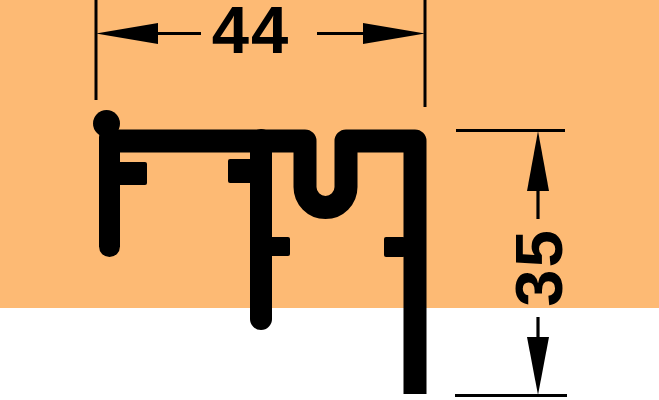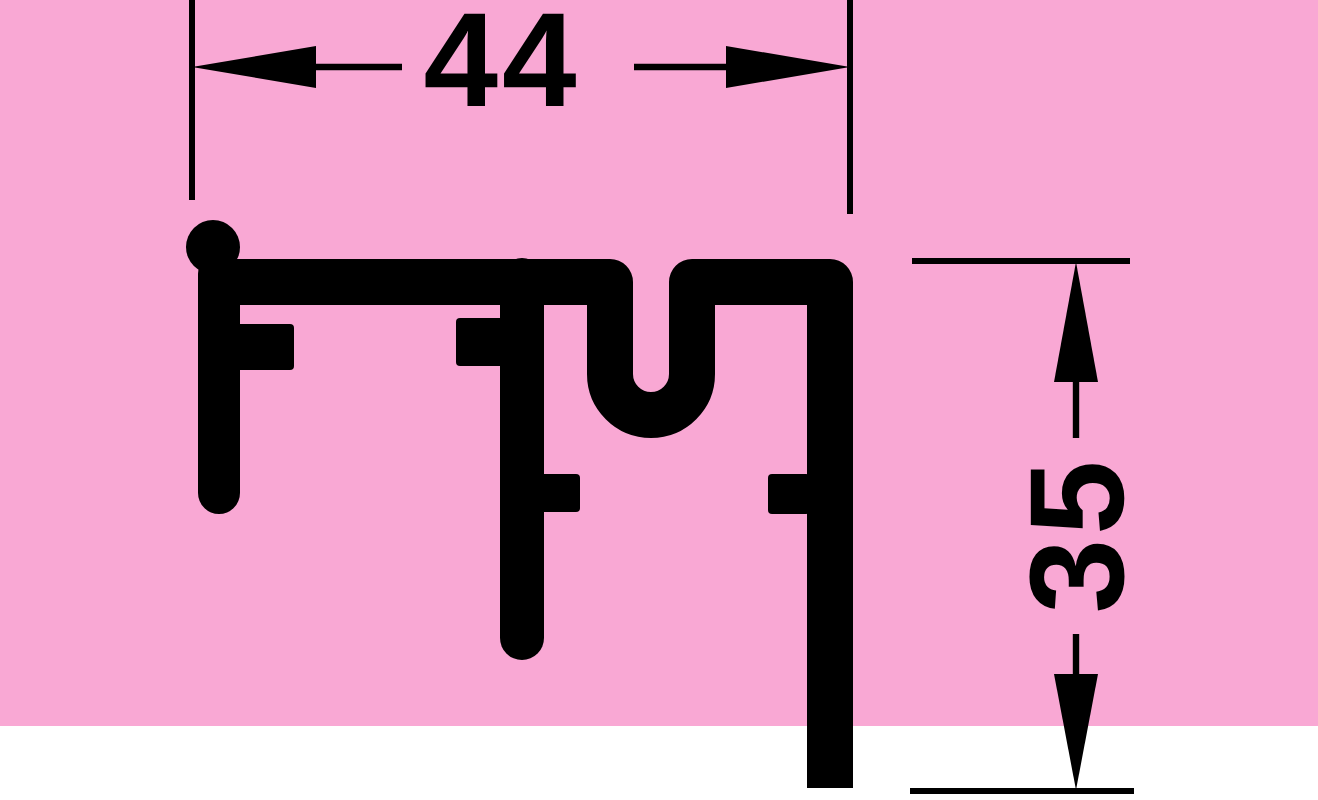--- a/index.html
+++ b/index.html
@@ -7,22 +7,22 @@
       padding: 0;
       background: #ffffff;
       width: 659px;
       height: 400px;
       overflow: hidden;
       font-family: "Liberation Sans", sans-serif;
     }
     .stage {
       position: relative;
       width: 659px;
-      height: 363px;
-      background: #f9a8d4;
+      height: 308px;
+      background: #fdba74;
     }
     svg {
       display: block;
     }
     .dim-label {
       font-family: "Liberation Sans", sans-serif;
       font-weight: bold;
       font-size: 67px;
       letter-spacing: 2px;
       fill: #000000;

